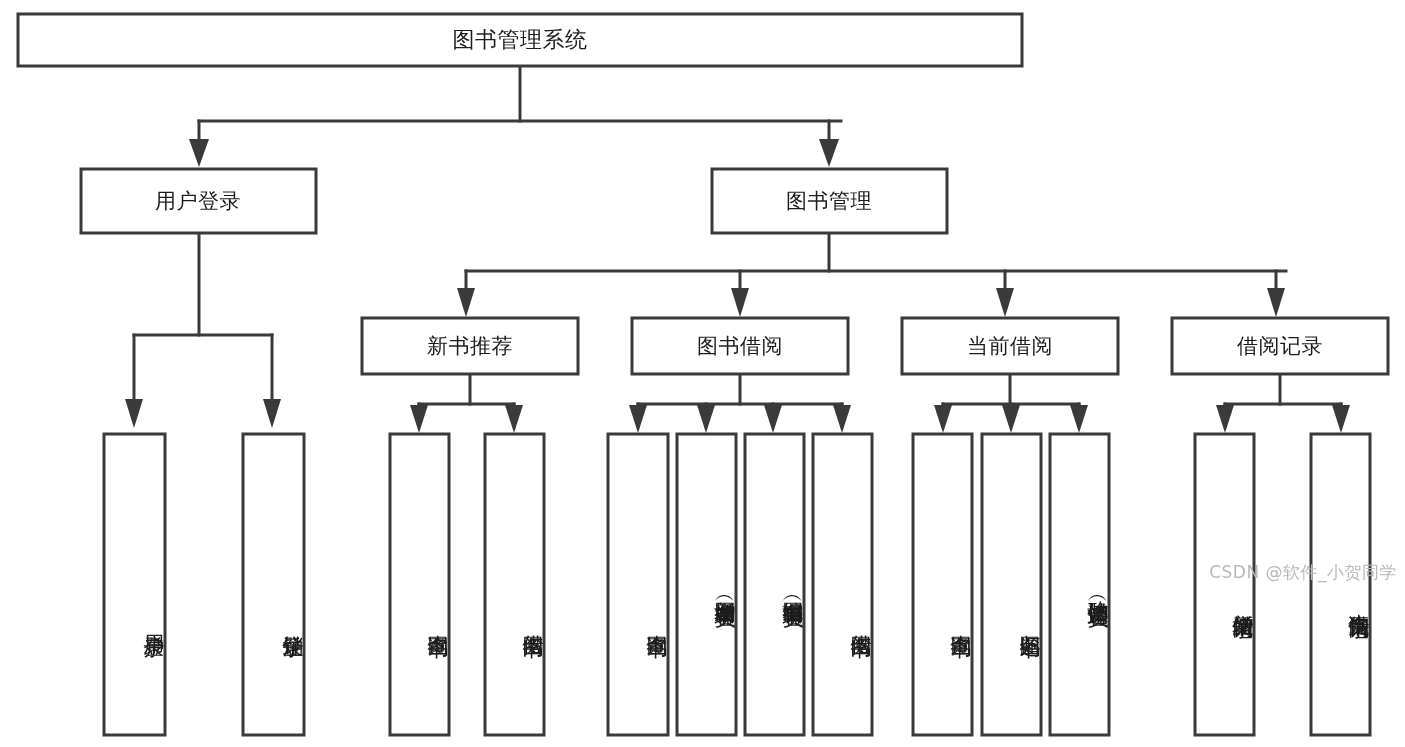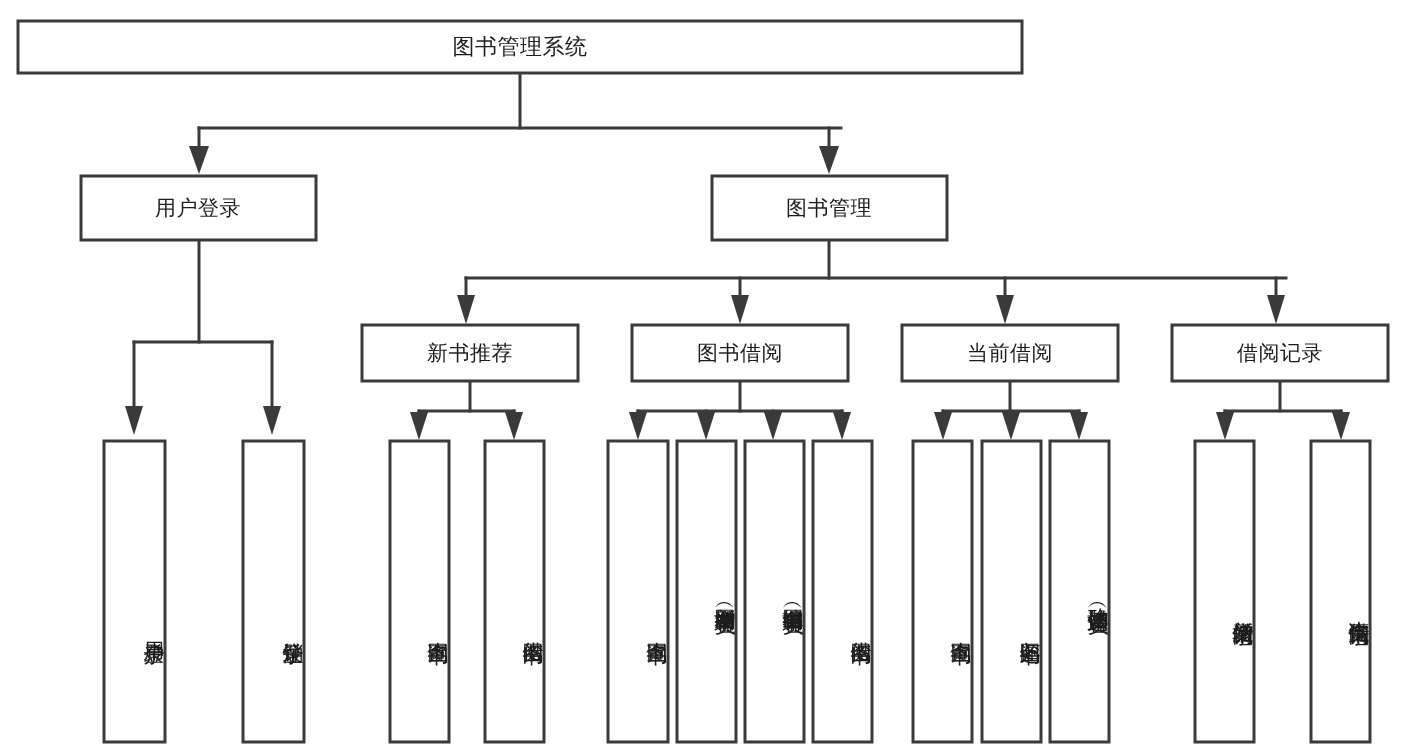--- a/index.html
+++ b/index.html
@@ -13,21 +13,20 @@
     height: 747px;
     font-family: "DejaVu Sans", "Liberation Sans", sans-serif;
     overflow: hidden;
     position: relative;
   }
   #diagram-root {
     position: relative;
     width: 1405px;
     height: 588px;
     background: #ffffff;
-    margin-top: 7px;
   }
   svg.diagram-canvas {
     position: absolute;
     left: 0;
     top: 0;
     width: 1405px;
     height: 747px;
     display: block;
   }
   .node-box {
@@ -219,13 +218,14 @@
   <div class="leaf-label" style="left:745px; top:443px; width:59px; height:290px;">编辑图书（管理员）</div>
   <div class="leaf-label" style="left:813px; top:510px; width:59px; height:220px;">借阅图书</div>
 
   <div class="leaf-label" style="left:913px; top:510px; width:59px; height:220px;">查询图书</div>
   <div class="leaf-label" style="left:982px; top:510px; width:59px; height:220px;">归还图书</div>
   <div class="leaf-label" style="left:1050px; top:443px; width:59px; height:290px;">确认归还（管理员）</div>
 
   <div class="leaf-label" style="left:1195px; top:470px; width:59px; height:260px;">新增借阅记录</div>
   <div class="leaf-label" style="left:1311px; top:470px; width:59px; height:260px;">查询借阅记录</div>
 
+  <div class="watermark">CSDN @软件_小贺同学</div>
 </div>
 
 </body></html>

